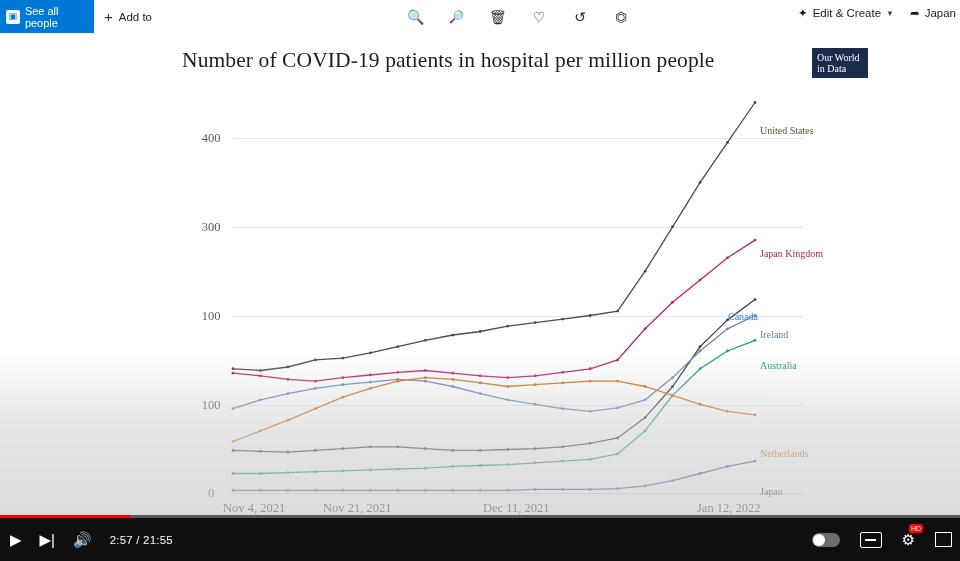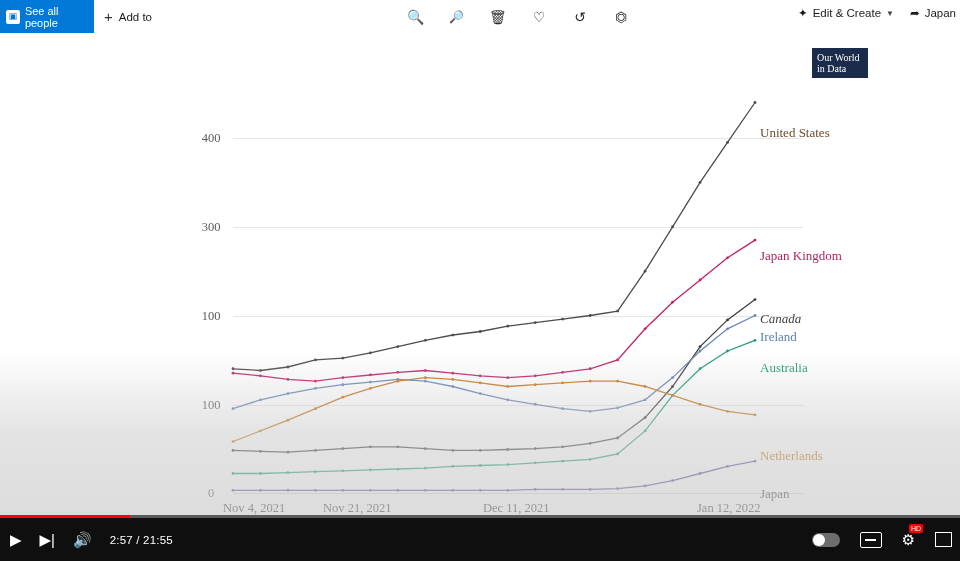--- a/index.html
+++ b/index.html
@@ -28,21 +28,21 @@
                color:#1d1d1d;letter-spacing:.1px;}
   .owid{position:absolute;left:662px;top:15px;width:56px;height:30px;background:#1b2b4b;color:#fff;
         font-family:"Liberation Serif",serif;font-size:10px;line-height:11px;padding:3px 4px;box-sizing:border-box;
         border:1px solid #1b2b4b;}
   .plot{position:absolute;left:45px;top:60px;width:610px;height:412px;}
   .gridline{position:absolute;left:38px;height:1px;background:#e6e6e6;width:570px;}
   .ytick{position:absolute;left:0;width:32px;text-align:center;font-family:"Liberation Serif",serif;
          font-size:12.5px;color:#5b5b5b;}
   .xtick{position:absolute;font-family:"Liberation Serif",serif;font-size:12.5px;color:#3d3d3d;}
   .axis-x{position:absolute;left:38px;bottom:0;width:570px;height:1px;background:#d8d8d8;}
-  .serieslabel{position:absolute;font-family:"Liberation Serif",serif;font-size:13px;white-space:nowrap;}
+  .serieslabel{position:absolute;font-family:"Liberation Serif",serif;font-size:10px;white-space:nowrap;}
   .source{position:absolute;left:32px;top:485px;font-family:"Liberation Serif",serif;font-size:11.5px;color:#5a5a5a;}
   .ccby{position:absolute;left:682px;top:485px;font-family:"Liberation Serif",serif;font-size:11.5px;color:#5a5a5a;}
   svg.lines{position:absolute;left:0;top:0;width:610px;height:412px;overflow:visible;}
 
   
   .band{position:absolute;left:0;top:350px;width:960px;height:180px;
         background:linear-gradient(to bottom, rgba(210,210,210,0) 0%, rgba(205,205,205,.55) 45%, rgba(200,200,200,.65) 100%);
         pointer-events:none;}
   .leftbar{position:absolute;left:0;top:33px;width:150px;height:498px;background:#ffffff;}
 
@@ -95,20 +95,21 @@
       <span class="item">
         <span>➦</span>
         <span>Japan</span>
       </span>
     </div>
   </div>
 
   <div class="leftbar"></div>
 
   <div class="chart-wrap">
+    <div class="chart-title">Number of COVID-19 patients in hospital per million people</div>
     <div class="owid">Our World<br>in Data</div>
 
     <div class="plot">
 
       <div class="gridline" style="top:45px;"></div>
       <div class="gridline" style="top:134px;"></div>
       <div class="gridline" style="top:223px;"></div>
       <div class="gridline" style="top:312px;"></div>
       <div class="axis-x" style="top:400px;"></div>
 
@@ -270,21 +271,21 @@
             <circle cx="450.10526315789474" cy="392.9" r="1.4" fill="#6b4e9e"></circle>
             <circle cx="477.57894736842104" cy="387.575" r="1.4" fill="#6b4e9e"></circle>
             <circle cx="505.0526315789474" cy="380.475" r="1.4" fill="#6b4e9e"></circle>
             <circle cx="532.5263157894736" cy="373.375" r="1.4" fill="#6b4e9e"></circle>
             <circle cx="560" cy="368.05" r="1.4" fill="#6b4e9e"></circle>
           </g>
       </svg>
 
       <div class="serieslabel" style="left:565px;top:32px;color:#6b4a2f;">United States</div>
       <div class="serieslabel" style="left:565px;top:155px;color:#b0255f;">Japan Kingdom</div>
-      <div class="serieslabel" style="left:565px;top:218px;color:#404040;font-style:italic;">Canada</div>
+      <div class="serieslabel" style="left:533px;top:218px;color:#3b82f6;">Canada</div>
       <div class="serieslabel" style="left:565px;top:236px;color:#5b7fae;">Ireland</div>
       <div class="serieslabel" style="left:565px;top:267px;color:#1f9e78;">Australia</div>
       <div class="serieslabel" style="left:565px;top:355px;color:#c8771f;">Netherlands</div>
       <div class="serieslabel" style="left:565px;top:393px;color:#4a4a4a;">Japan</div>
     </div>
 
     <div class="source">Source: Official data collated by Our World in Data</div>
     <div class="ccby">CC BY</div>
   </div>
 

